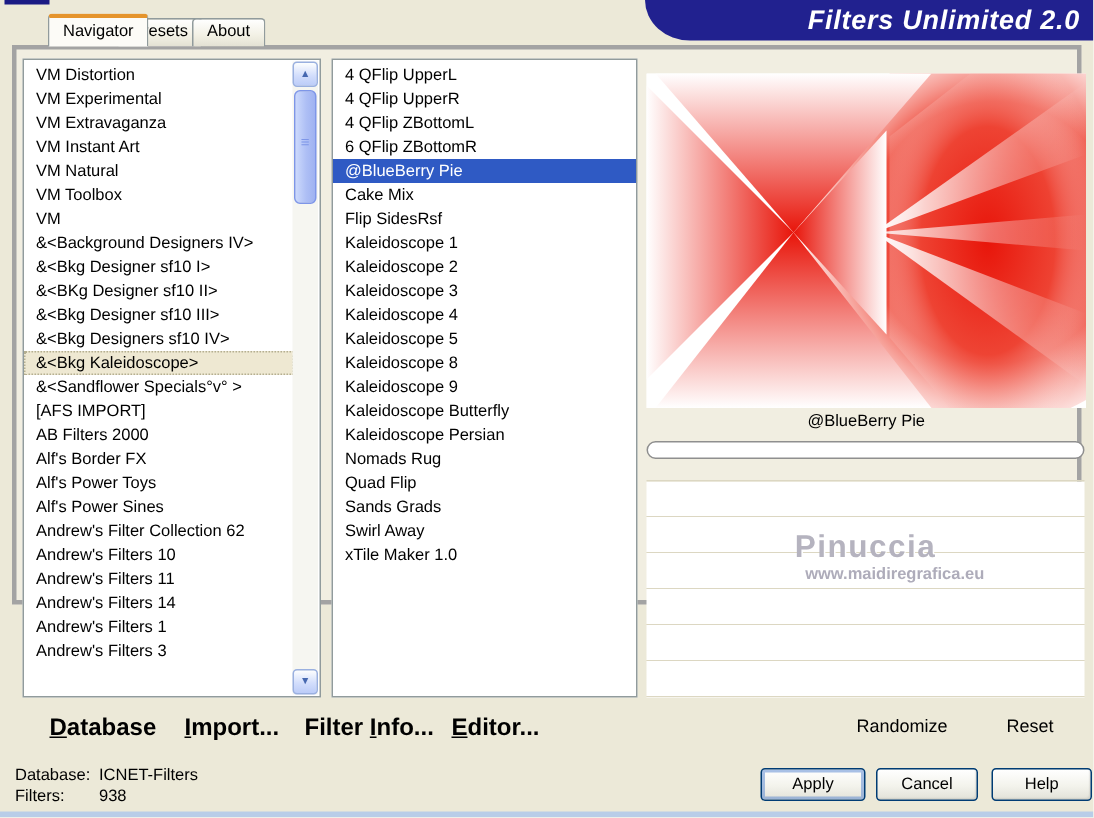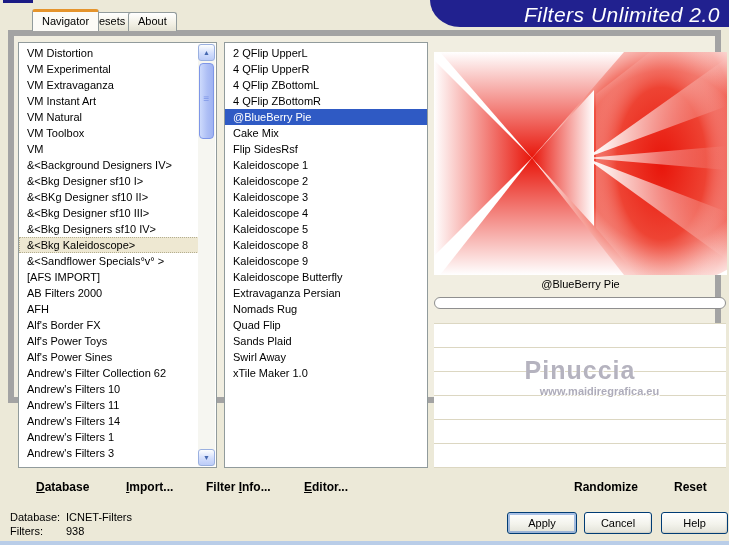--- a/index.html
+++ b/index.html
@@ -4,34 +4,34 @@
 <style>
   * { margin:0; padding:0; box-sizing:border-box; }
   html,body { width:729px; height:545px; }
   body { font-family:"Liberation Sans", sans-serif; font-size:11px; color:#000; }
 
   .window { position:relative; width:729px; height:545px; background:#ece9d8; overflow:hidden; }
 
   
   .banner { position:absolute; left:430px; top:0; width:299px; height:27px;
             background:#21218f; border-bottom-left-radius:30px 27px; }
-  .banner-title { position:absolute; right:9px; top:3px; color:#fff; font-size:21px;
-                  font-weight:normal; font-style:italic; letter-spacing:0.5px; }
+  .banner-title { position:absolute; right:9px; top:3px; color:#fff; font-size:18px;
+                  font-weight:bold; font-style:italic; letter-spacing:0.5px; }
   .frame-sliver { position:absolute; left:3px; top:0; width:30px; height:3px; background:#1b1b85; }
 
   
   .tab { position:absolute; height:19px; top:12px; border:1px solid #919b9c; border-bottom:none;
          border-radius:3px 3px 0 0; background:linear-gradient(#ffffff,#f2f0e4 60%,#e3e1d3);
          line-height:17px; padding:0 9px; z-index:3; cursor:default; }
   .tab.active { top:9px; height:22px; background:#fcfbf7; border-top:3px solid #e5942c;
                 line-height:18px; z-index:4; }
 
   
   .tab-page { position:absolute; left:8px; top:30px; width:713px; height:373px;
-              border:6px solid #a3a3a3; background:#f1eee1; z-index:2; }
+              border:3px solid #a3a3a3; background:#f1eee1; z-index:2; }
 
   
   .listbox { position:absolute; background:#fff; border:1px solid #919b9c; overflow:hidden; }
   .listbox.left  { left:4px;  top:6px; width:199px; height:426px; }
   .listbox.mid   { left:210px; top:6px; width:204px; height:426px; }
   .list-content { position:absolute; left:0; top:2px; right:0; }
   .listbox.left .list-content { right:17px; }
   .list-item { height:16px; line-height:16px; padding-left:8px; white-space:nowrap; overflow:hidden; }
   .list-item.sel-beige { background:#eee8d2; outline:1px dotted #b4ae90; outline-offset:-1px; }
   .list-item.sel-blue  { background:#2f5ac4; color:#fff; }
@@ -42,37 +42,37 @@
                 border-radius:3px; background:linear-gradient(#fdfefe,#d3defc 55%,#bcccf8);
                 color:#4668b0; font-size:7px; text-align:center; line-height:15px; }
   .scroll-btn.up { top:0; } .scroll-btn.down { bottom:0; }
   .scroll-thumb { position:absolute; left:1px; top:19px; width:15px; height:76px;
                   border:1px solid #7e96e8; border-radius:4px;
                   background:linear-gradient(90deg,#cddafc,#aebff5 55%,#9fb2f1); }
   .scroll-thumb::after { content:"≡"; position:absolute; left:0; right:0; top:50%;
                   margin-top:-7px; text-align:center; color:#7e96e8; font-size:10px; line-height:10px; }
 
   
-  .action-label { position:absolute; top:444px; font-size:12px; font-weight:bold; cursor:default; }
+  .action-label { position:absolute; top:444px; font-size:16px; font-weight:bold; cursor:default; }
 
   
   .right-panel { position:absolute; left:420px; top:0; width:293px; height:440px; }
   .preview { position:absolute; left:0; top:16px; width:293px; height:223px; background:#fff; }
   .preview svg { display:block; width:100%; height:100%; }
   .preview-caption { position:absolute; left:0; top:242px; width:293px; text-align:center; }
   .param-slider { position:absolute; left:0; top:261px; width:292px; height:12px;
                   background:#fff; border:1px solid #8f8f8f; border-radius:6px; }
   .param-area { position:absolute; left:0; top:287px; width:292px; height:145px;
                 background:repeating-linear-gradient(to bottom,#ffffff 0px,#ffffff 23px,#dcd7c2 23px,#dcd7c2 24px);
                 border-top:1px solid #dcd7c2; }
   .watermark { position:absolute; left:0; top:32px; width:100%; text-align:center; }
-  .wm-name { font-size:25px; font-weight:bold; letter-spacing:1px; color:#b5b3bf;
+  .wm-name { font-size:21px; font-weight:bold; letter-spacing:1px; color:#b5b3bf;
              text-shadow:1px 1px 0 #ffffff; }
   .wm-url  { font-size:11px; font-weight:bold; color:#aeacba; text-shadow:1px 1px 0 #ffffff;padding-left:39px; }
-  .rand-label { position:absolute; top:444px; font-size:12px; font-weight:bold; cursor:default; }
+  .rand-label { position:absolute; top:444px; font-size:12px; font-weight:normal; cursor:default; }
 
   
   .status-label { position:absolute; left:10px; }
   .status-value { position:absolute; left:66px; }
   .xp-btn { position:absolute; top:512px; height:22px; border:1px solid #003c74; border-radius:3px;
             background:linear-gradient(#ffffff,#f3f3ec 55%,#e2e2d8); font-size:11px;
             text-align:center; line-height:20px; cursor:default;
             box-shadow:inset -1px -1px 1px rgba(0,0,0,0.08); }
   .xp-btn.focused { box-shadow:inset 0 0 0 2px rgba(96,140,210,0.55); }
 
@@ -106,59 +106,58 @@
           <div class="list-item">VM</div>
           <div class="list-item">&amp;&lt;Background Designers IV&gt;</div>
           <div class="list-item">&amp;&lt;Bkg Designer sf10 I&gt;</div>
           <div class="list-item">&amp;&lt;BKg Designer sf10 II&gt;</div>
           <div class="list-item">&amp;&lt;Bkg Designer sf10 III&gt;</div>
           <div class="list-item">&amp;&lt;Bkg Designers sf10 IV&gt;</div>
           <div class="list-item sel-beige">&amp;&lt;Bkg Kaleidoscope&gt;</div>
           <div class="list-item">&amp;&lt;Sandflower Specials°v° &gt;</div>
           <div class="list-item">[AFS IMPORT]</div>
           <div class="list-item">AB Filters 2000</div>
-          <div class="list-item">AFH</div>
           <div class="list-item">Alf's Border FX</div>
           <div class="list-item">Alf's Power Toys</div>
           <div class="list-item">Alf's Power Sines</div>
           <div class="list-item">Andrew's Filter Collection 62</div>
           <div class="list-item">Andrew's Filters 10</div>
           <div class="list-item">Andrew's Filters 11</div>
           <div class="list-item">Andrew's Filters 14</div>
           <div class="list-item">Andrew's Filters 1</div>
           <div class="list-item">Andrew's Filters 3</div>
         </div>
       <div class="scrollbar">
         <div class="scroll-btn up">▲</div>
         <div class="scroll-thumb"></div>
         <div class="scroll-btn down">▼</div>
       </div>
     </div>
 
     <div class="listbox mid">
       <div class="list-content">
-          <div class="list-item">2 QFlip UpperL</div>
+          <div class="list-item">4 QFlip UpperL</div>
           <div class="list-item">4 QFlip UpperR</div>
           <div class="list-item">4 QFlip ZBottomL</div>
-          <div class="list-item">4 QFlip ZBottomR</div>
+          <div class="list-item">6 QFlip ZBottomR</div>
           <div class="list-item sel-blue">@BlueBerry Pie</div>
           <div class="list-item">Cake Mix</div>
           <div class="list-item">Flip SidesRsf</div>
           <div class="list-item">Kaleidoscope 1</div>
           <div class="list-item">Kaleidoscope 2</div>
           <div class="list-item">Kaleidoscope 3</div>
           <div class="list-item">Kaleidoscope 4</div>
           <div class="list-item">Kaleidoscope 5</div>
           <div class="list-item">Kaleidoscope 8</div>
           <div class="list-item">Kaleidoscope 9</div>
           <div class="list-item">Kaleidoscope Butterfly</div>
-          <div class="list-item">Extravaganza Persian</div>
+          <div class="list-item">Kaleidoscope Persian</div>
           <div class="list-item">Nomads Rug</div>
           <div class="list-item">Quad Flip</div>
-          <div class="list-item">Sands Plaid</div>
+          <div class="list-item">Sands Grads</div>
           <div class="list-item">Swirl Away</div>
           <div class="list-item">xTile Maker 1.0</div>
         </div>
     </div>
 
     <div class="action-label" style="left:22px;"><u>D</u>atabase</div>
     <div class="action-label" style="left:112px;"><u>I</u>mport...</div>
     <div class="action-label" style="left:192px;">Filter <u>I</u>nfo...</div>
     <div class="action-label" style="left:290px;"><u>E</u>ditor...</div>
 

